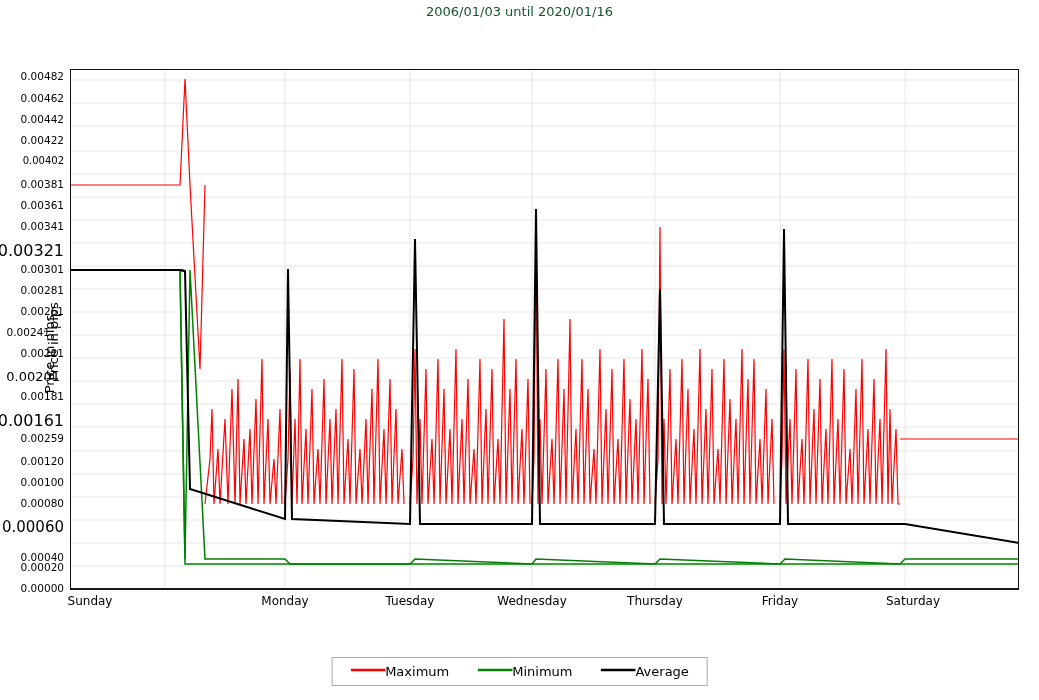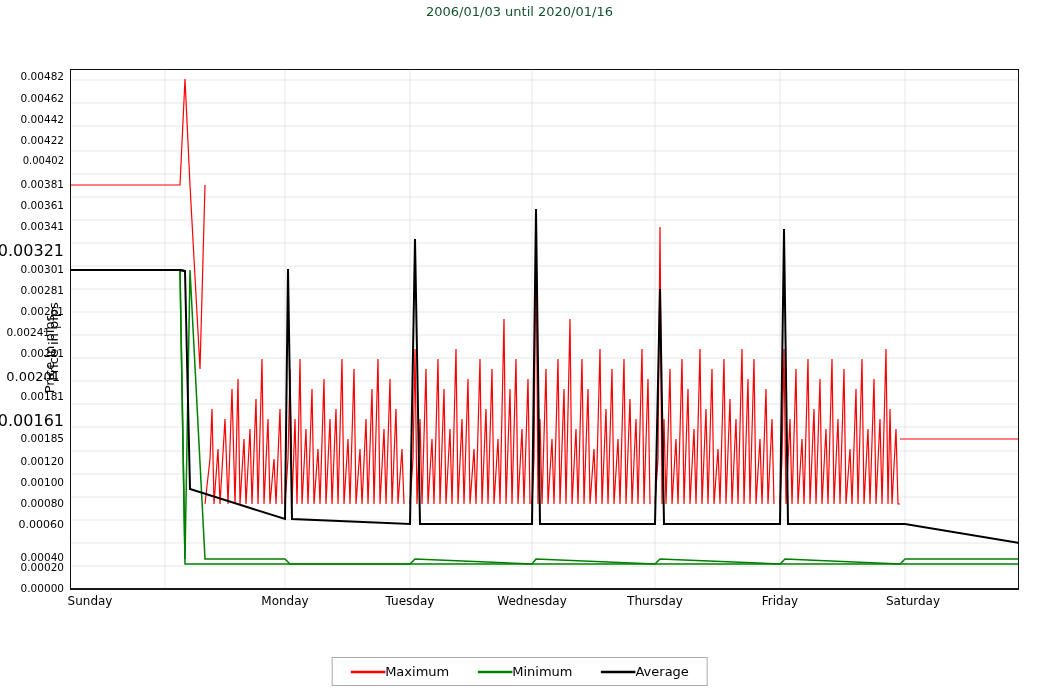--- a/index.html
+++ b/index.html
@@ -24,21 +24,21 @@
       letter-spacing: 0.5px;
     }
     .chart-subtitle {
       text-align: center;
       font-size: 13px;
       color: #14532d;
       margin-top: 4px;
     }
     .legend-item {
       display: flex;
-      align-items: center;
+      align-items: flex-start;
     }
   </style>
 </head>
 <body>
 
 <div class="chart-container">
   <div class="chart-subtitle">2006/01/03 until 2020/01/16</div>
 
   <div style="position:absolute;left:10px;top:50%;transform:translateY(-50%) rotate(-90deg);font-size:13px;white-space:nowrap;transform-origin:center center;">Price in pips</div>
 
@@ -130,25 +130,25 @@
               830,455 835,455 949,474"></polyline>
 
     <rect x="0" y="0" width="949" height="520" fill="none" stroke="#000" stroke-width="1.5"></rect>
   </svg>
 
   <div style="position:absolute;top:65px;left:0;width:68px;height:520px;">
 
     <span style="position:absolute;right:4px;top:calc(520px - 520px * 0.00000/0.00490 - 7px);font-size:10.5px;">0.00000</span>
     <span style="position:absolute;right:4px;top:calc(520px - 520px * 0.00020/0.00490 - 7px);font-size:10.5px;">0.00020</span>
     <span style="position:absolute;right:4px;top:calc(520px - 520px * 0.00040/0.00490 - 7px);font-size:10.5px;margin-top:11px;">0.00040</span>
-    <span style="position:absolute;right:4px;top:calc(520px - 520px * 0.00060/0.00490 - 7px);font-size:11px;">0.00060</span>
+    <span style="position:absolute;right:4px;top:calc(520px - 520px * 0.00060/0.00490 - 7px);font-size:15px;">0.00060</span>
     <span style="position:absolute;right:4px;top:calc(520px - 520px * 0.00080/0.00490 - 7px);font-size:10.5px;">0.00080</span>
     <span style="position:absolute;right:4px;top:calc(520px - 520px * 0.00100/0.00490 - 7px);font-size:10.5px;">0.00100</span>
     <span style="position:absolute;right:4px;top:calc(520px - 520px * 0.00120/0.00490 - 7px);font-size:10.5px;">0.00120</span>
-    <span style="position:absolute;right:4px;top:calc(520px - 520px * 0.00141/0.00490 - 7px);font-size:10.5px;">0.00185</span>
+    <span style="position:absolute;right:4px;top:calc(520px - 520px * 0.00141/0.00490 - 7px);font-size:10.5px;">0.00259</span>
     <span style="position:absolute;right:4px;top:calc(520px - 520px * 0.00161/0.00490 - 7px);font-size:16px;">0.00161</span>
     <span style="position:absolute;right:4px;top:calc(520px - 520px * 0.00181/0.00490 - 7px);font-size:10.5px;">0.00181</span>
     <span style="position:absolute;right:8px;top:calc(520px - 520px * 0.00201/0.00490 - 7px);font-size:13px;">0.00201</span>
     <span style="position:absolute;right:4px;top:calc(520px - 520px * 0.00221/0.00490 - 7px);font-size:10.5px;">0.00221</span>
     <span style="position:absolute;right:18px;top:calc(520px - 520px * 0.00241/0.00490 - 7px);font-size:10.5px;">0.00241</span>
     <span style="position:absolute;right:4px;top:calc(520px - 520px * 0.00261/0.00490 - 7px);font-size:10.5px;">0.00261</span>
     <span style="position:absolute;right:4px;top:calc(520px - 520px * 0.00281/0.00490 - 7px);font-size:10.5px;">0.00281</span>
     <span style="position:absolute;right:4px;top:calc(520px - 520px * 0.00301/0.00490 - 7px);font-size:10.5px;">0.00301</span>
     <span style="position:absolute;right:4px;top:calc(520px - 520px * 0.00321/0.00490 - 7px);font-size:16px;">0.00321</span>
     <span style="position:absolute;right:4px;top:calc(520px - 520px * 0.00341/0.00490 - 7px);font-size:10.5px;">0.00341</span>

